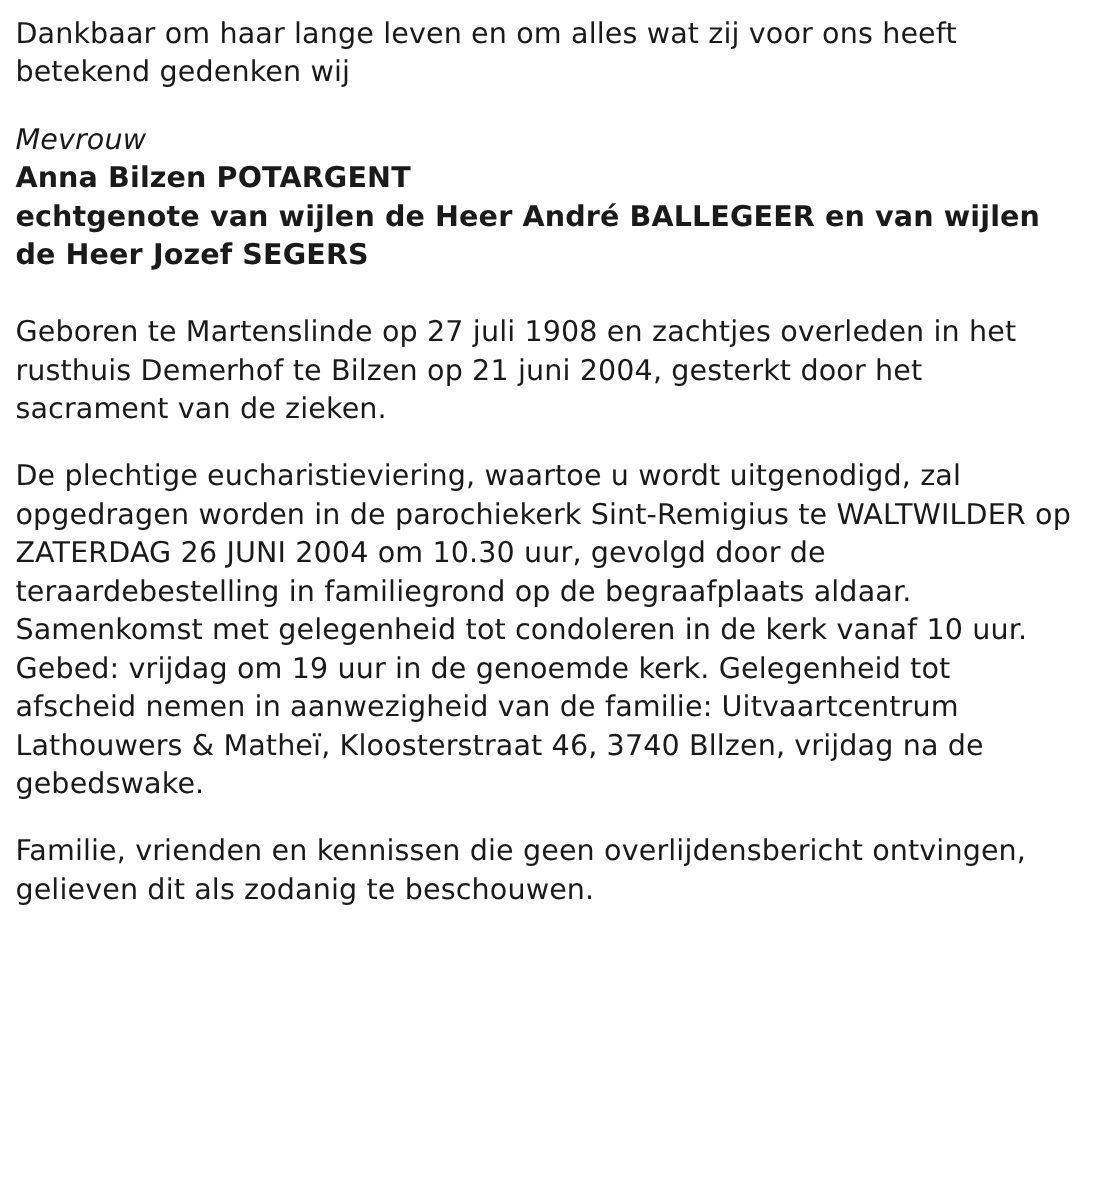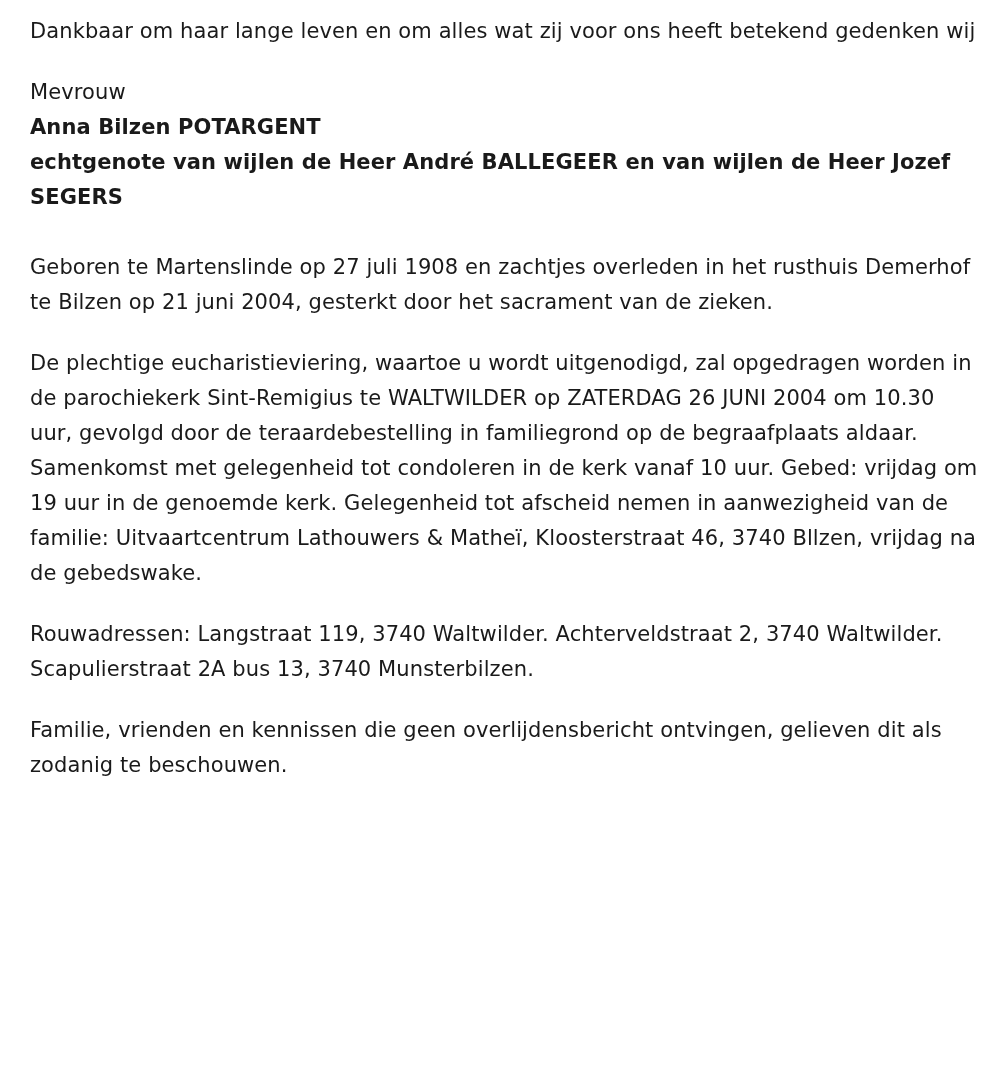--- a/index.html
+++ b/index.html
@@ -13,29 +13,30 @@
     font-family: "DejaVu Sans", sans-serif;
     color: #1a1a1a;
     overflow: hidden;
   }
   .notice {
     box-sizing: border-box;
     width: 1000px;
     padding: 14px 18px 0 14px;
   }
   .para {
-    font-size: 21px;
+    font-size: 26px;
     line-height: 35px;
     letter-spacing: 0.1px;
-    margin: 0 0 26px 16px;
+    margin: 0 0 26px 0;
     max-width: 980px;
     white-space: pre-wrap;
   }
   .para.tight {
     margin-bottom: 0;
+    font-style: italic;
   }
   .para.name {
     font-weight: bold;
     margin-bottom: 0;
   }
   .para.spouse {
     margin-bottom: 26px;
     font-weight: bold;
   }
   .block-gap {
@@ -54,17 +55,16 @@
   <p class="para name">Anna Bilzen POTARGENT</p>
 
   <p class="para spouse">echtgenote van wijlen de Heer André BALLEGEER en van wijlen de Heer Jozef SEGERS</p>
 
   <div class="block-gap"></div>
 
   <p class="para">Geboren te Martenslinde op 27 juli 1908 en zachtjes overleden in het rusthuis Demerhof te Bilzen op 21 juni 2004, gesterkt door het sacrament van de zieken.</p>
 
   <p class="para">De plechtige eucharistieviering, waartoe u wordt uitgenodigd, zal opgedragen worden in de parochiekerk Sint-Remigius te WALTWILDER op ZATERDAG 26 JUNI 2004 om 10.30 uur, gevolgd door de teraardebestelling in familiegrond op de begraafplaats aldaar. Samenkomst met gelegenheid tot condoleren in de kerk vanaf 10 uur. Gebed: vrijdag om 19 uur in de genoemde kerk. Gelegenheid tot afscheid nemen in aanwezigheid van de familie: Uitvaartcentrum Lathouwers &amp; Matheï, Kloosterstraat 46, 3740 Bllzen, vrijdag na de gebedswake.</p>
 
-  <p class="para">Rouwadressen: Langstraat 119, 3740 Waltwilder. Achterveldstraat 2, 3740 Waltwilder. Scapulierstraat 2A bus 13, 3740 Munsterbilzen.</p>
 
   <p class="para">Familie, vrienden en kennissen die geen overlijdensbericht ontvingen, gelieven dit als zodanig te beschouwen.</p>
 
 </div>
 
 </body></html>

